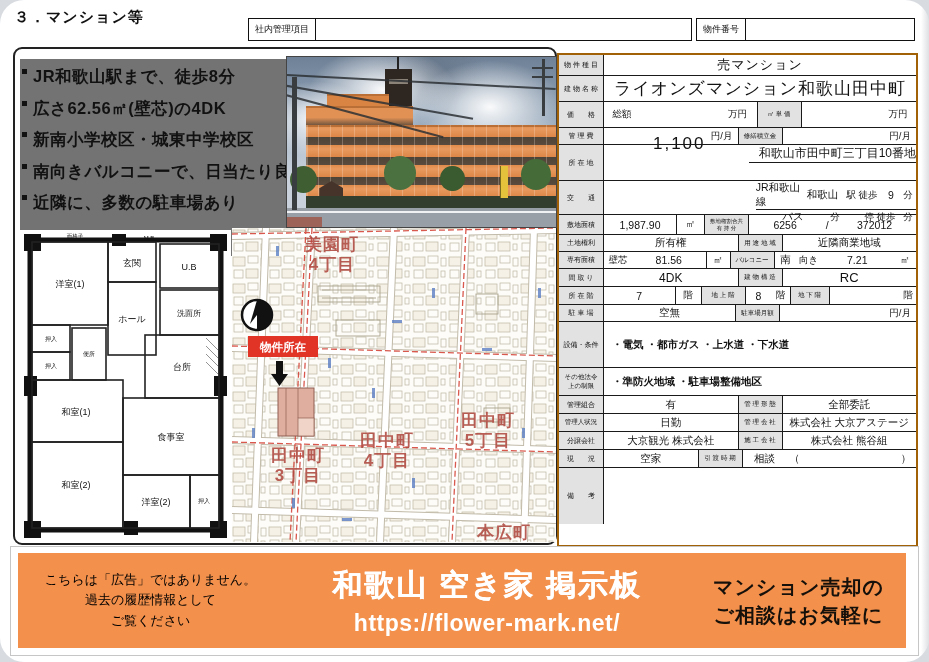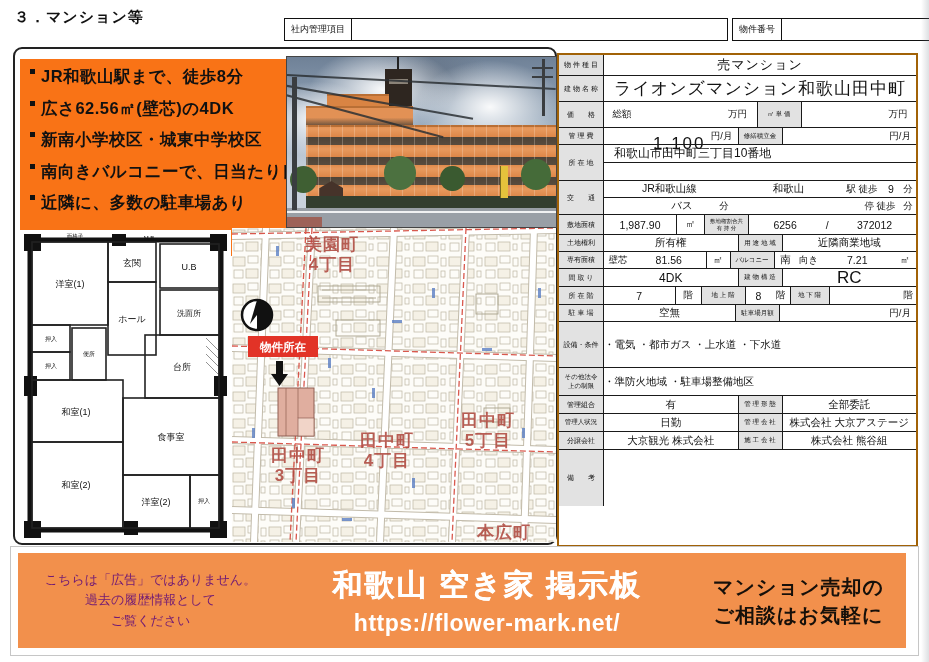--- a/index.html
+++ b/index.html
@@ -1,33 +1,33 @@
 <!DOCTYPE html>
 <html><head>
 <meta charset="utf-8">
 <style>
   * { margin:0; padding:0; box-sizing:border-box; }
   body { background:#d8dcе1; background:#d8dce1; font-family:"Liberation Sans","DejaVu Sans",sans-serif; color:#111; }
-  .page { position:relative; width:929px; height:662px; background:#fff; overflow:hidden; }
+  .page { position:relative; width:929px; height:662px; background:#fff; overflow:hidden;border-radius:24px; }
   .page::after{content:"";position:absolute;right:0;top:0;width:8px;height:100%;background:linear-gradient(90deg,rgba(0,0,0,0),rgba(120,130,140,.25));}
   .pre { white-space:pre-line; }
 
   
   .title { position:absolute; left:14px; top:8px; font-size:15px; font-weight:bold; letter-spacing:1px; }
-  .hdr-box { position:absolute; top:18px; height:23px; border:1.5px solid #111; display:flex; background:#fff;margin-left:36px; }
+  .hdr-box { position:absolute; top:18px; height:23px; border:1.5px solid #111; display:flex; background:#fff; }
   .hdr-a { left:248px; width:444px; }
   .hdr-b { left:696px; width:219px; }
   .hdr-label { border-right:1.5px solid #111; display:flex; align-items:center; justify-content:center; font-size:9px; padding:0 6px; }
   .hdr-field { flex:1; }
 
   
   .left-box { position:absolute; left:13px; top:47px; width:544px; height:498px; border:2.5px solid #222; border-radius:9px; background:#fff; }
 
   
-  .highlights { position:absolute; left:5px; top:10px; width:268px; height:197px; background:#f97316; padding:9px 0 0 10px; }
+  .highlights { position:absolute; left:5px; top:10px; width:268px; height:197px; background:#737373; padding:9px 0 0 2px; }
   .hl { position:relative; white-space:nowrap; font-size:16.5px; font-weight:bold; line-height:1; margin-bottom:15px; letter-spacing:0.5px; }
   .hl .sq { display:inline-block; width:5px; height:5px; background:#111; margin:0 6px 8px 0; }
 
   
   .photo { position:absolute; left:272px; top:8px; width:269px; height:170px; overflow:hidden; outline:1px solid #444; background:linear-gradient(180deg,#6f8197 0%,#93a5b8 35%,#b8c4d2 55%,#c9d2dc 70%); }
   .cl { position:absolute; background:radial-gradient(ellipse at center, rgba(255,255,255,.95) 0%, rgba(255,255,255,0) 70%); }
   .cl1 { left:8%; top:-6%; width:55%; height:50%; }
   .cl2 { left:48%; top:2%; width:55%; height:55%; }
   .cl3 { left:-12%; top:14%; width:45%; height:45%; }
   .cl4 { left:30%; top:-10%; width:45%; height:40%; background:radial-gradient(ellipse at center, rgba(90,102,118,.55) 0%, rgba(90,102,118,0) 70%); }
@@ -67,35 +67,35 @@
 
   
   .ptable { position:absolute; left:557px; top:53px; width:361px; height:494px; border:2px solid #a16207; background:#fff; display:flex; flex-direction:column; font-size:10.5px; }
   .tr { display:flex; border-bottom:1px solid #1a1a1a; align-items:stretch; }
   .tr:last-child { border-bottom:none; }
   .lbl { flex:0 0 45px; background:#e2e2e2; border-right:1px solid #1a1a1a; display:flex; align-items:center; justify-content:center; font-size:7px; text-align:center; white-space:pre-line; line-height:1.35; letter-spacing:0; }
   .mid { flex:0 0 45px; background:#e2e2e2; border-left:1px solid #1a1a1a; border-right:1px solid #1a1a1a; display:flex; align-items:center; justify-content:center; font-size:6.5px; text-align:center; white-space:pre-line; line-height:1.25; }
   .mid.xs { font-size:5.5px; }
   .c { display:flex; align-items:center; justify-content:center; }
   .v { flex:1; }
-  .lft { justify-content:flex-start; padding-left:0; }
+  .lft { justify-content:flex-start; padding-left:8px;font-weight:bold; }
   .rgt { justify-content:flex-end; padding-right:5px; }
   .sm { font-size:9.5px; }
   .ub { border-left:1px solid #1a1a1a; font-size:9.5px; }
   .big { font-size:13px; letter-spacing:1px; }
-  .vcol { flex:1; display:flex; flex-direction:column; }
+  .vcol { flex:1; display:flex; flex-direction:column;align-items:flex-end; }
   .sub { flex:1; display:flex; align-items:center; }
   .sub.divid { border-bottom:1px solid #1a1a1a; }
   .price-val { font-size:17px; letter-spacing:2px;margin-top:42px; }
   .graycell { background:#e2e2e2; border-left:1px solid #1a1a1a; border-right:1px solid #1a1a1a; font-size:6.5px; }
 
   
   .banner-frame { position:absolute; left:10px; top:546px; width:909px; height:110px; background:#fff; border:1px solid #c6c6c6; }
   .banner { position:absolute; left:7px; top:6px; right:12px; bottom:7px; background:#f2904c; display:flex; align-items:center; }
-  .b-left { width:265px; text-align:center; font-size:13px; line-height:1.55; color:#701a75; }
+  .b-left { width:265px; text-align:center; font-size:13px; line-height:1.55; color:#000000; }
   .b-center { flex:1; text-align:center; color:#fff; }
   .b-title { font-size:30px; font-weight:900; letter-spacing:2px; text-shadow:0.5px 0 #fff; }
   .b-url { font-size:23px; font-weight:bold; margin-top:4px; letter-spacing:0.5px; }
   .b-right { width:215px; text-align:center; font-size:20px; font-weight:bold; color:#16100a; line-height:1.4; letter-spacing:1px; }
 
   svg text { font-family:"Liberation Sans","DejaVu Sans",sans-serif; }
 </style>
 </head>
 <body>
 
@@ -401,21 +401,21 @@
       <div class="c" style="flex:0 0 22px">南</div>
       <div class="c sm" style="flex:0 0 24px">向き</div>
       <div class="v c">7.21</div>
       <div class="c sm" style="flex:0 0 22px">㎡</div>
     </div>
 
     <div class="tr" style="height:18px">
       <div class="lbl">間 取 り</div>
       <div class="v c" style="font-size:12px">4DK</div>
       <div class="mid">建 物 構 造</div>
-      <div class="v c" style="font-size:17px">RC</div>
+      <div class="v c" style="font-size:13px">RC</div>
     </div>
 
     <div class="tr" style="height:18px">
       <div class="lbl">所 在 階</div>
       <div class="v c">7</div>
       <div class="c ub" style="flex:0 0 26px">階</div>
       <div class="mid">地 上 階</div>
       <div class="c" style="flex:0 0 26px">8</div>
       <div class="c sm" style="flex:0 0 18px">階</div>
       <div class="c graycell" style="flex:0 0 40px">地 下 階</div>
@@ -456,20 +456,29 @@
       <div class="v c">株式会社 大京アステージ</div>
     </div>
 
     <div class="tr" style="height:18px">
       <div class="lbl">分譲会社</div>
       <div class="v c">大京観光 株式会社</div>
       <div class="mid">施 工 会 社</div>
       <div class="v c">株式会社 熊谷組</div>
     </div>
 
+    <div class="tr" style="height:18px">
+      <div class="lbl">現　　況</div>
+      <div class="v c">空家</div>
+      <div class="mid">引 渡 時 期</div>
+      <div class="c" style="flex:0 0 44px">相談</div>
+      <div class="c" style="flex:0 0 16px">（</div>
+      <div style="flex:1"></div>
+      <div class="c" style="flex:0 0 20px">）</div>
+    </div>
 
     <div class="tr" style="height:56px;border-bottom:none">
       <div class="lbl">備　　考</div>
     </div>
 
   </div>
 
   <div class="banner-frame">
     <div class="banner">
       <div class="b-left pre">こちらは「広告」ではありません。

